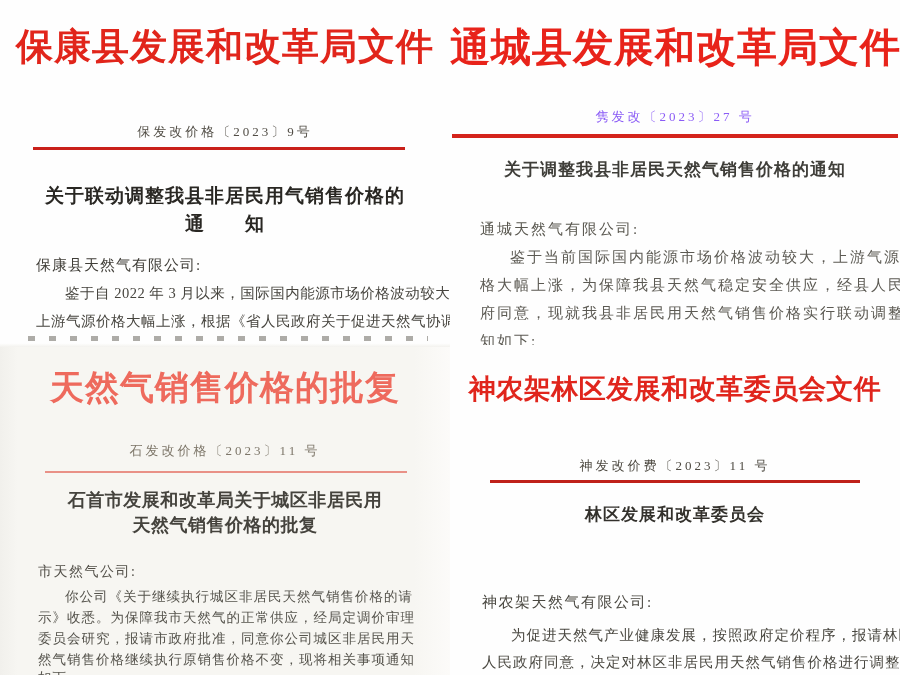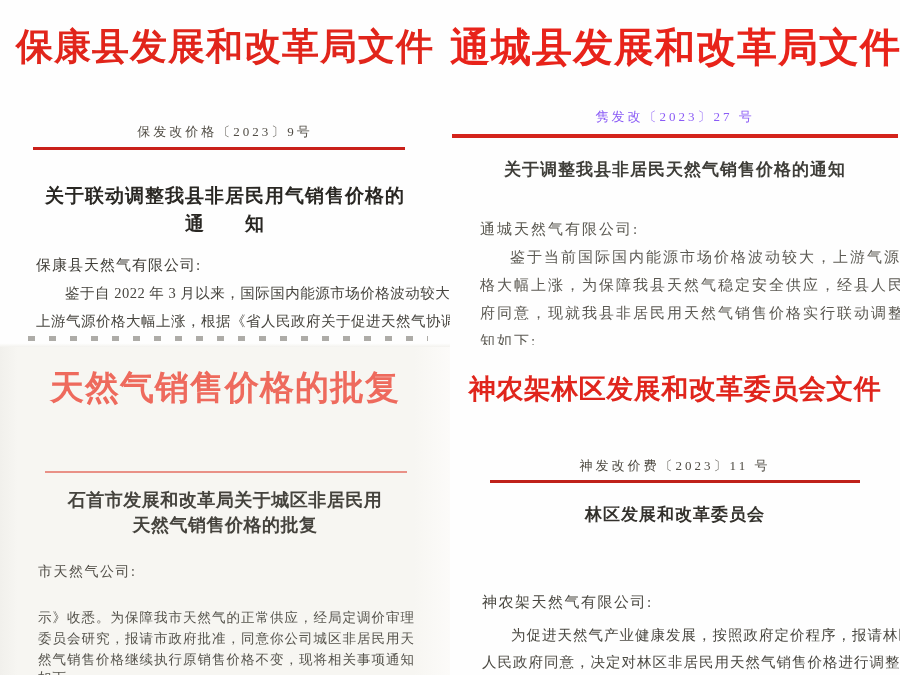--- a/index.html
+++ b/index.html
@@ -92,24 +92,26 @@
     <div class="title tr-title">关于调整我县非居民天然气销售价格的通知</div>
     <div class="bodyline tr-salut">通城天然气有限公司:</div>
     <div class="bodyline tr-b tr-b1 indent">鉴于当前国际国内能源市场价格波动较大，上游气源价</div>
     <div class="bodyline tr-b tr-b2">格大幅上涨，为保障我县天然气稳定安全供应，经县人民政</div>
     <div class="bodyline tr-b tr-b3">府同意，现就我县非居民用天然气销售价格实行联动调整通</div>
     <div class="bodyline tr-b tr-b4">知如下:</div>
   </section>
 
   <section class="doc doc-bl">
     <div class="agency bl-agency">天然气销售价格的批复</div>
+    <div class="docno bl-docno">石发改价格〔2023〕11 号</div>
     <div class="rule bl-rule"></div>
     <div class="title bl-title2">天然气销售价格的批复</div>
     <div class="title bl-title1">石首市发展和改革局关于城区非居民用</div>
     <div class="bodyline bl-salut">市天然气公司:</div>
+    <div class="bodyline bl-b bl-b1 indent">你公司《关于继续执行城区非居民天然气销售价格的请</div>
     <div class="bodyline bl-b bl-b3">委员会研究，报请市政府批准，同意你公司城区非居民用天</div>
     <div class="bodyline bl-b bl-b2">示》收悉。为保障我市天然气的正常供应，经局定调价审理</div>
     <div class="bodyline bl-b bl-b4">然气销售价格继续执行原销售价格不变，现将相关事项通知</div>
     <div class="bodyline bl-b bl-b5">如下</div>
   </section>
 
   <section class="doc doc-br">
     <div class="agency br-agency">神农架林区发展和改革委员会文件</div>
     <div class="docno br-docno">神发改价费〔2023〕11 号</div>
     <div class="rule br-rule"></div>

